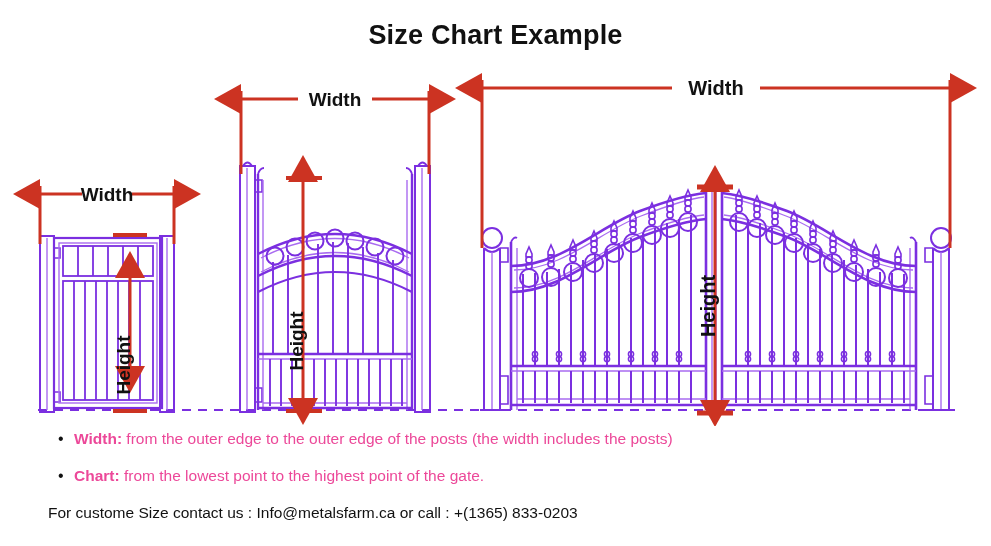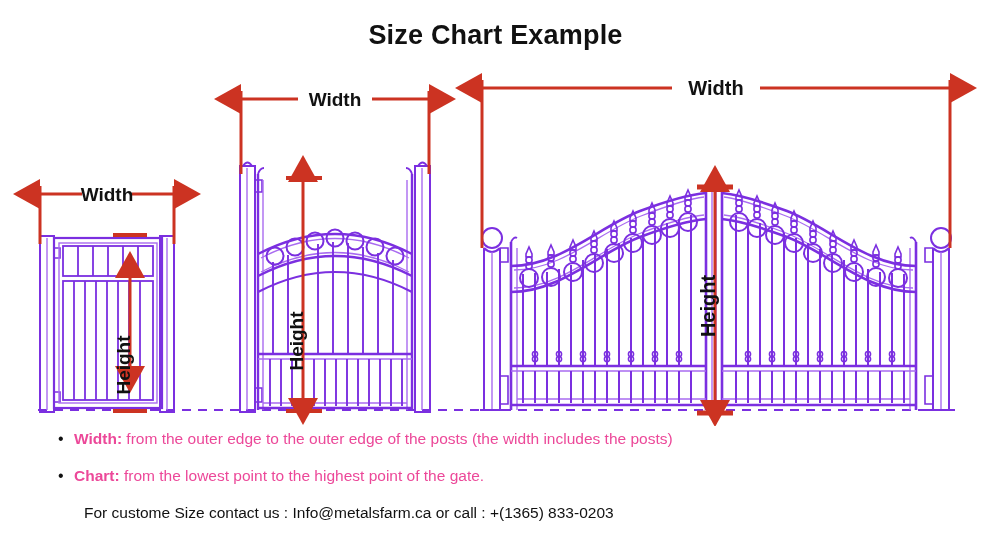--- a/index.html
+++ b/index.html
@@ -60,21 +60,21 @@
   }
   .note-text {
     font-size: 15.5px;
     line-height: 21px;
     color: #ec4899;
   }
   .note-text b {
     font-weight: bold;
   }
   .contact-row {
-    padding-left: 84px;
+    padding-left: 48px;
     font-size: 15.5px;
     line-height: 21px;
     color: #111111;
   }
 </style>
 </head>
 <body>
 
 <div id="page">
 

